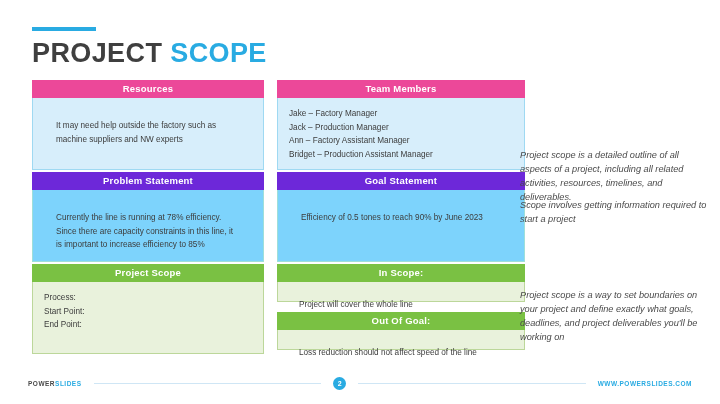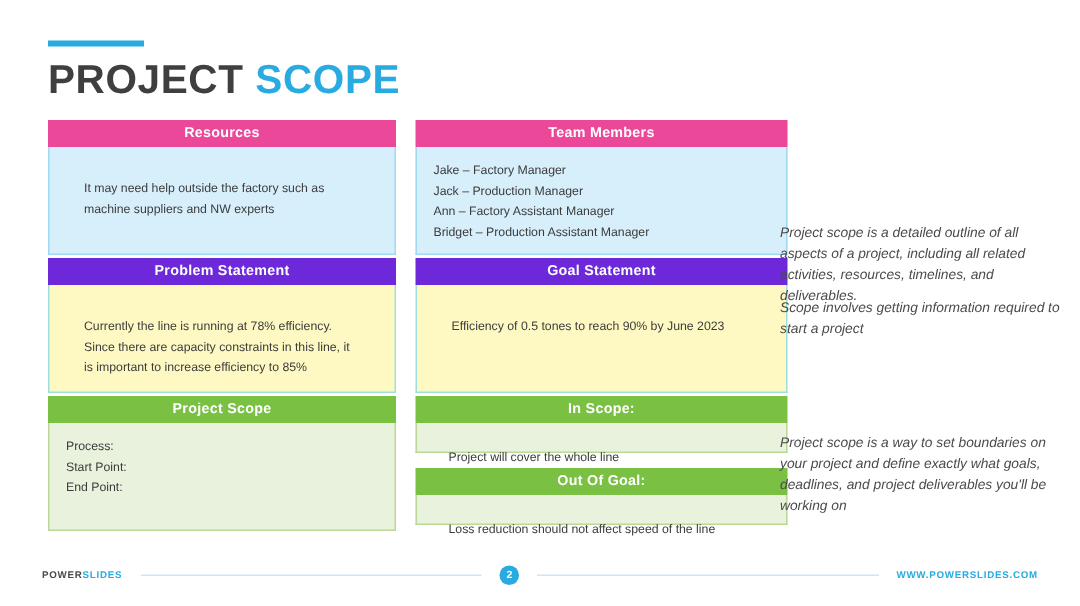--- a/index.html
+++ b/index.html
@@ -59,21 +59,21 @@
     color: #3c3c3c;
     padding: 9px 11px;
   }
   .card-body p { margin: 12px; }
   .card-body .line { display: block; }
 
   
   .blue  .card-head { background: #ec4899; }
   .blue  .card-body { background: #d7eefb; border: 1px solid #9fd9f2; border-top: none; }
   .teal  .card-head { background: #6d28d9; }
-  .teal  .card-body { background: #fef9c3; border: 1px solid #9fdfd9; border-top: none; }
+  .teal  .card-body { background: #7dd3fc; border: 1px solid #9fdfd9; border-top: none; }
   .green .card-head { background: #7ac143; }
   .green .card-body { background: #e9f2dc; border: 1px solid #bcd79a; border-top: none; }
 
   
   .col-left  { left: 32px;  width: 232px; }
   .col-right { left: 277px; width: 248px; }
   .row-1 { top: 80px; }
   .row-2 { top: 172px; }
   .row-3 { top: 264px; }
 

